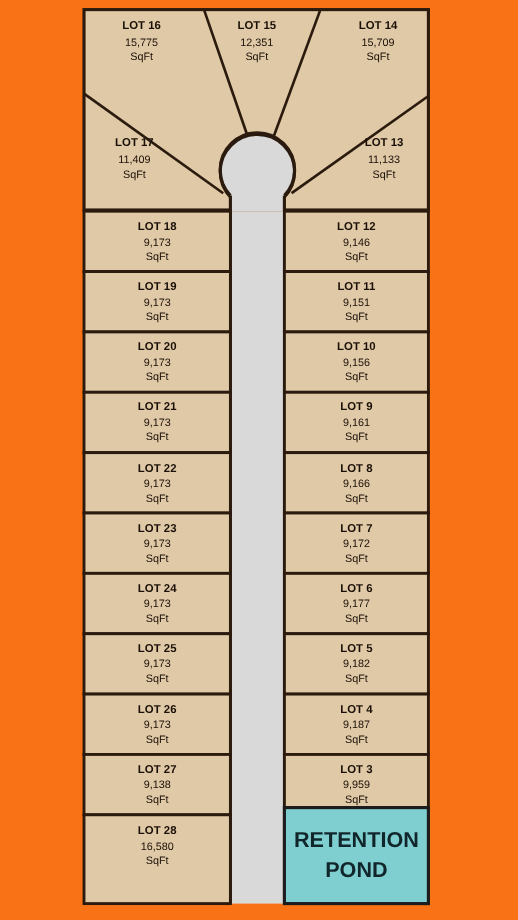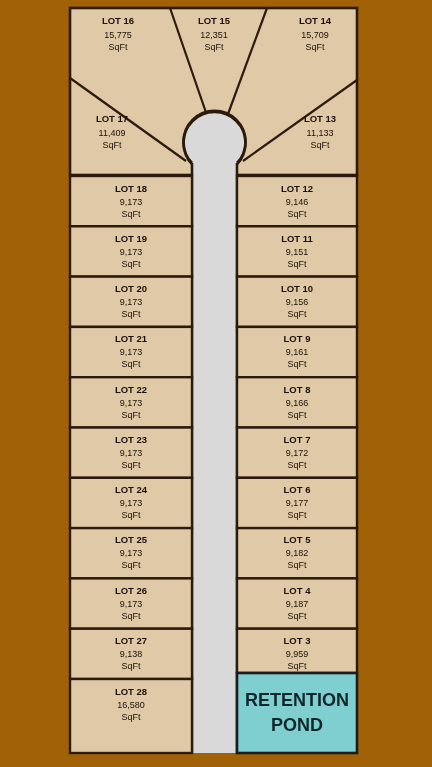--- a/index.html
+++ b/index.html
@@ -10,21 +10,21 @@
   body {
     width: 432px;
     height: 767px;
     font-family: "Liberation Sans", sans-serif;
     overflow: hidden;
   }
   #plat-root {
     position: relative;
     width: 432px;
     height: 767px;
-    background: #a16207;
+    background: #f97316;
   }
   svg#plat-svg {
     display: block;
     width: 432px;
     height: 767px;
   }
   .lot-label-name {
     font-family: "Liberation Sans", sans-serif;
     font-size: 9.5px;
     font-weight: bold;

